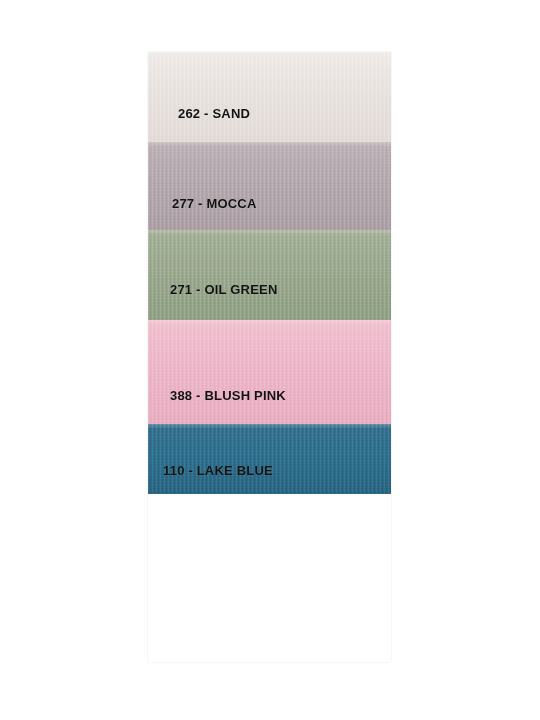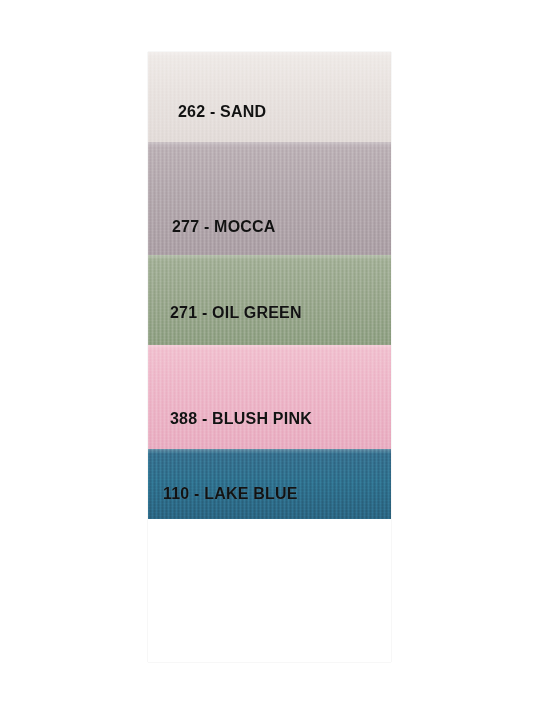--- a/index.html
+++ b/index.html
@@ -87,38 +87,38 @@
     background: linear-gradient(to bottom,
                 rgba(255,255,255,0.22),
                 rgba(255,255,255,0.00));
   }
 
   .swatch .label {
     position: absolute;
     color: #121212;
     font-family: "Liberation Sans", sans-serif;
     font-weight: bold;
-    font-size: 16px;
+    font-size: 13px;
     letter-spacing: 0.2px;
     white-space: nowrap;
     line-height: 1;
     text-shadow: 0 0 1px rgba(255,255,255,0.25);
   }
 </style>
 </head>
 <body>
 
 <div id="swatch-page">
   <div id="swatch-stack">
       <div class="swatch" style="height: 90px; background: linear-gradient(rgb(239, 234, 231) 0%, rgb(232, 226, 223) 45%, rgb(226, 219, 216) 100%);">
         <div class="hem"></div>
         <div class="texture"></div>
         <div class="label" style="left: 30px; bottom: 22px; color: rgb(18, 18, 18);">262 - SAND</div>
       </div>
-      <div class="swatch" style="height: 113px; background: linear-gradient(rgb(188, 177, 182) 0%, rgb(179, 168, 173) 45%, rgb(171, 159, 165) 100%);">
+      <div class="swatch" style="height: 88px; background: linear-gradient(rgb(188, 177, 182) 0%, rgb(179, 168, 173) 45%, rgb(171, 159, 165) 100%);">
         <div class="hem"></div>
         <div class="texture"></div>
         <div class="label" style="left: 24px; bottom: 20px; color: rgb(18, 18, 18);">277 - MOCCA</div>
       </div>
       <div class="swatch" style="height: 90px; background: linear-gradient(rgb(163, 176, 151) 0%, rgb(154, 168, 142) 45%, rgb(143, 160, 131) 100%);">
         <div class="hem"></div>
         <div class="texture"></div>
         <div class="label" style="left: 22px; bottom: 24px; color: rgb(18, 18, 18);">271 - OIL GREEN</div>
       </div>
       <div class="swatch" style="height: 104px; background: linear-gradient(rgb(241, 192, 207) 0%, rgb(237, 182, 200) 45%, rgb(232, 173, 193) 100%);">

